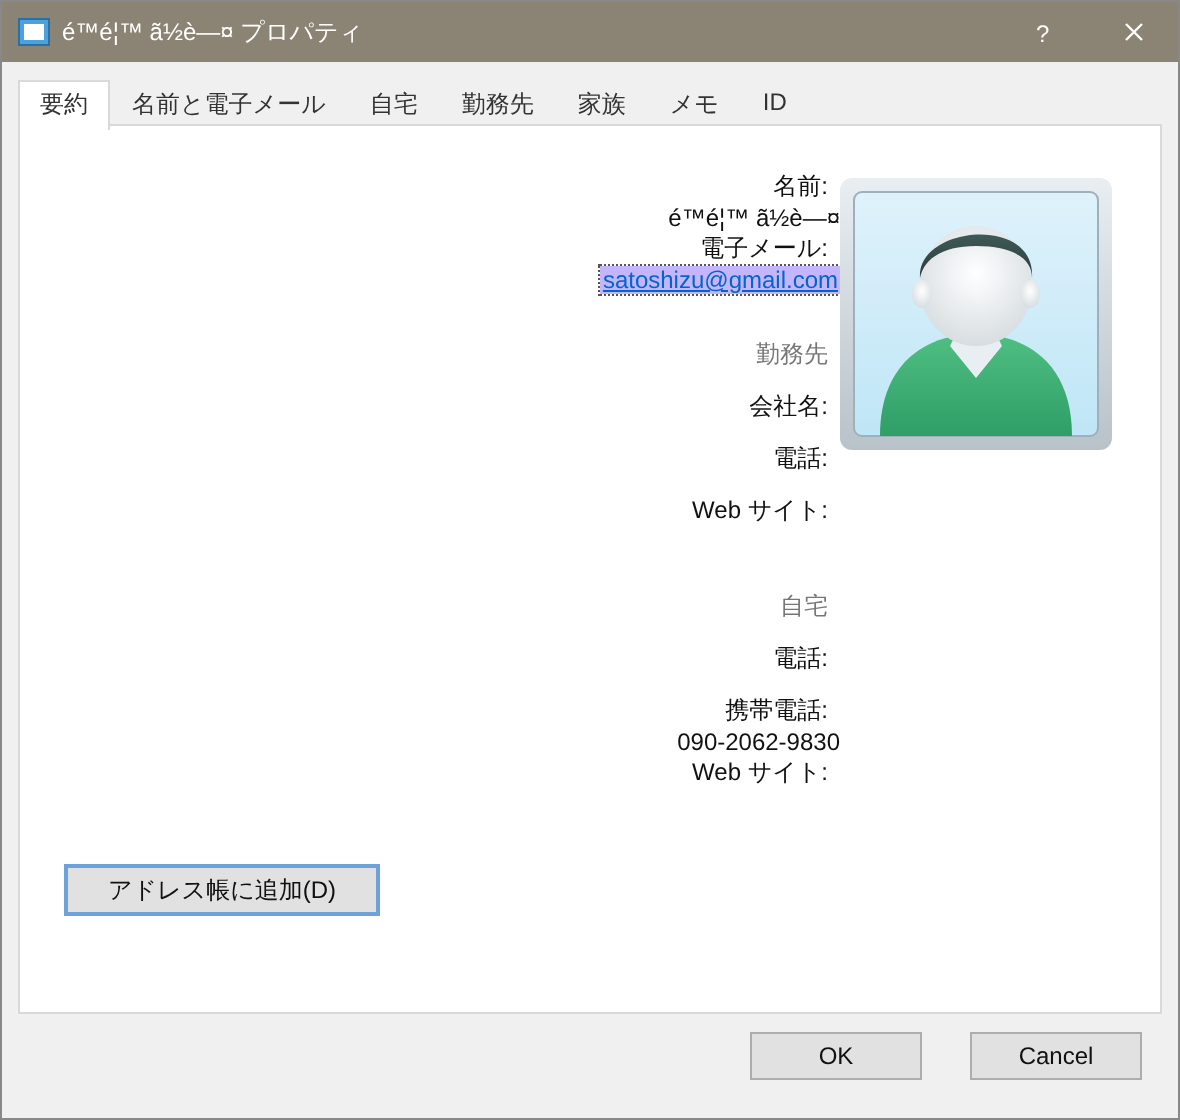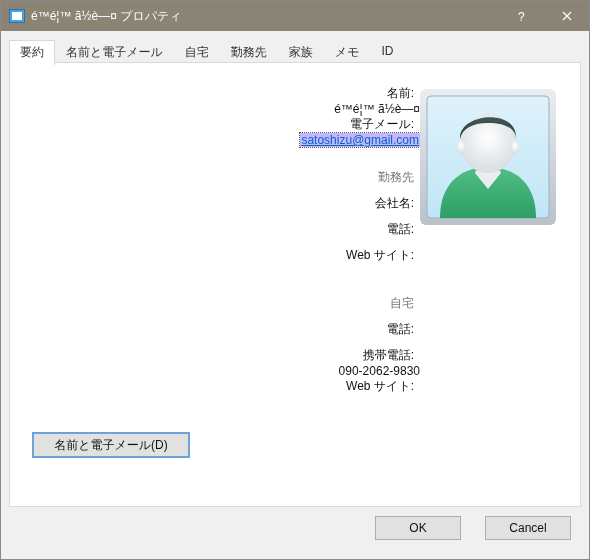--- a/index.html
+++ b/index.html
@@ -112,21 +112,21 @@
           <div class="row">
             <div class="lbl">携帯電話:</div>
             <div class="val">090-2062-9830</div>
           </div>
           <div class="row">
             <div class="lbl">Web サイト:</div>
             <div class="val"></div>
           </div>
 
           <button class="addbtn">
-            <span>名前と電子メール(D)</span>
+            <span>アドレス帳に追加(D)</span>
           </button>
 
         </div>
 
         <div class="avatar">
           <svg viewBox="0 0 136 136">
             <defs>
               <linearGradient id="sky" x1="0" y1="0" x2="0" y2="1">
                 <stop offset="0" stop-color="#dff2fb"></stop>
                   <stop offset="1" stop-color="#bfe6f6"></stop>

